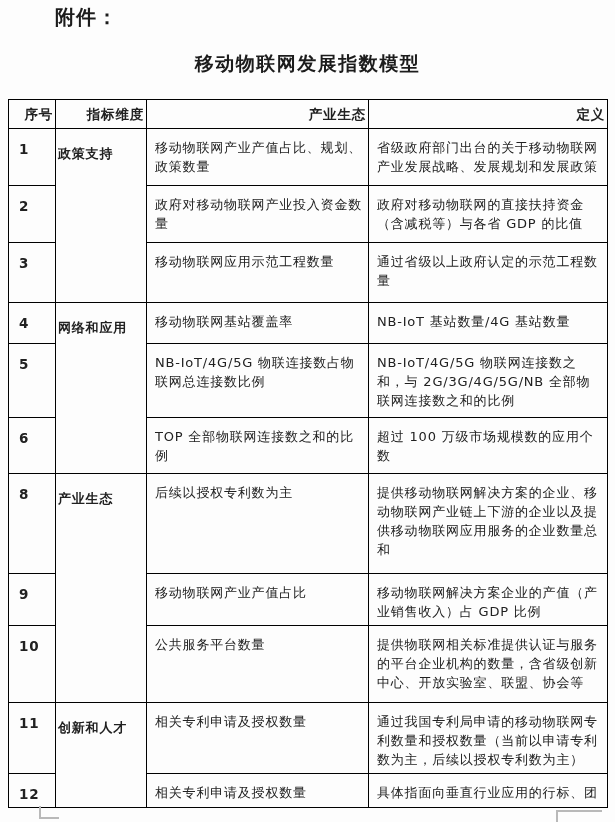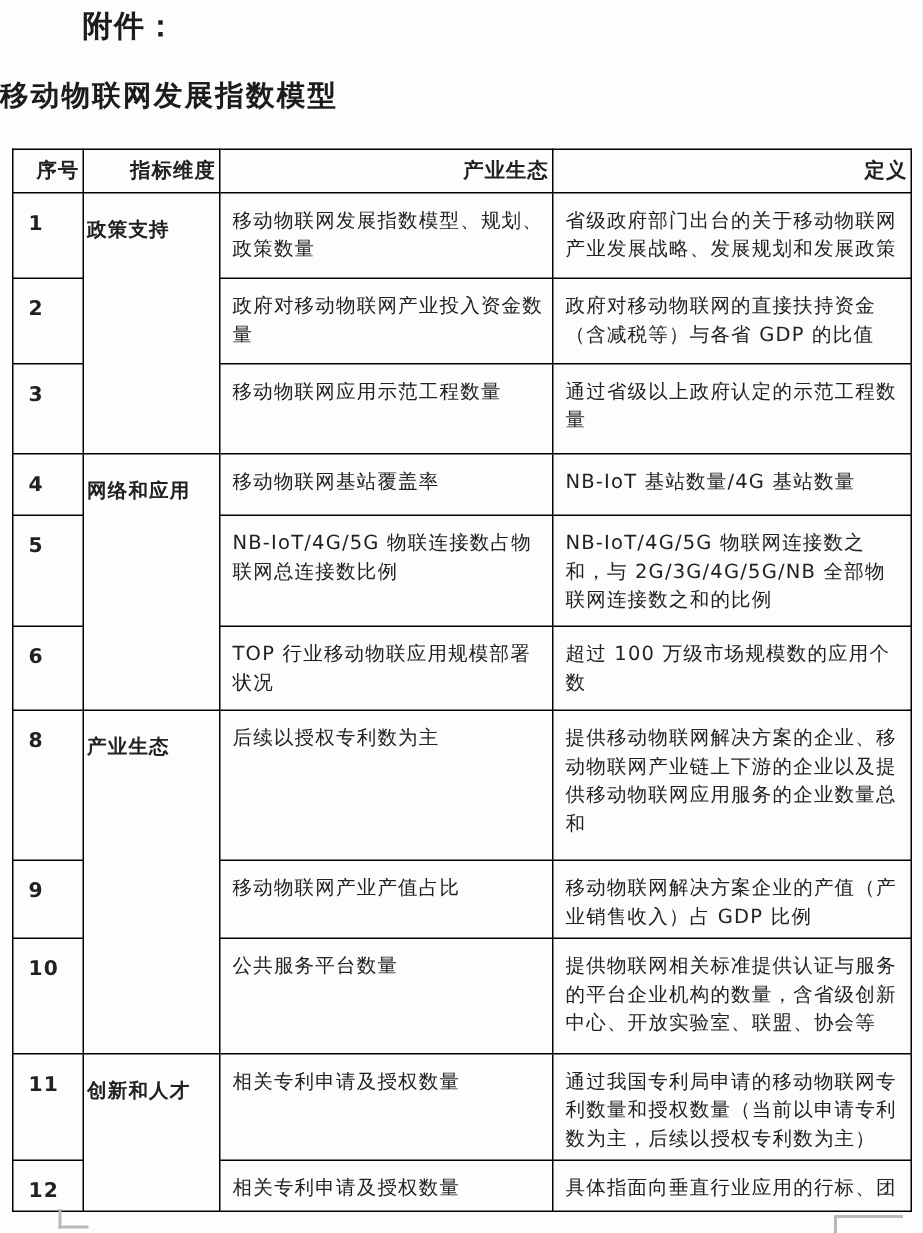--- a/index.html
+++ b/index.html
@@ -20,20 +20,21 @@
     font-size: 20px;
     font-weight: bold;
     letter-spacing: 1px;
     color: #1c1c1c;
   }
   .doc-title {
     position: absolute;
     top: 51px;
     left: 0;
     width: 615px;
+    text-align: center;
     font-size: 19px;
     font-weight: bold;
     letter-spacing: 1.5px;
     color: #1c1c1c;
   }
   table.index-table {
     position: absolute;
     left: 8px;
     top: 99px;
     width: 599px;
@@ -113,21 +114,21 @@
         <th>序号</th>
         <th>指标维度</th>
         <th>产业生态</th>
         <th>定义</th>
       </tr>
     </thead>
     <tbody>
         <tr>
           <td class="c-num" style="height: 57px;">1</td>
           <td class="c-dim" rowspan="3">政策支持</td>
-          <td class="c-ind">移动物联网发展指数模型、规划、政策数量</td>
+          <td class="c-ind">移动物联网产业产值占比、规划、政策数量</td>
           <td class="c-def">省级政府部门出台的关于移动物联网产业发展战略、发展规划和发展政策</td>
         </tr>
         <tr>
           <td class="c-num" style="height: 57px;">2</td>
           <td class="c-ind">政府对移动物联网产业投入资金数量</td>
           <td class="c-def">政府对移动物联网的直接扶持资金（含减税等）与各省 GDP 的比值</td>
         </tr>
         <tr>
           <td class="c-num" style="height: 60px;">3</td>
           <td class="c-ind">移动物联网应用示范工程数量</td>
@@ -139,21 +140,21 @@
           <td class="c-ind">移动物联网基站覆盖率</td>
           <td class="c-def">NB-IoT 基站数量/4G 基站数量</td>
         </tr>
         <tr>
           <td class="c-num" style="height: 74px;">5</td>
           <td class="c-ind">NB-IoT/4G/5G 物联连接数占物联网总连接数比例</td>
           <td class="c-def">NB-IoT/4G/5G 物联网连接数之和，与 2G/3G/4G/5G/NB 全部物联网连接数之和的比例</td>
         </tr>
         <tr>
           <td class="c-num" style="height: 56px;">6</td>
-          <td class="c-ind">TOP 行业移动物联应用规模部署状况</td>
+          <td class="c-ind">TOP 全部物联网连接数之和的比例</td>
           <td class="c-def">超过 100 万级市场规模数的应用个数</td>
         </tr>
         <tr>
           <td class="c-num" style="height: 100px;">8</td>
           <td class="c-dim" rowspan="3">产业生态</td>
           <td class="c-ind">后续以授权专利数为主</td>
           <td class="c-def">提供移动物联网解决方案的企业、移动物联网产业链上下游的企业以及提供移动物联网应用服务的企业数量总和</td>
         </tr>
         <tr>
           <td class="c-num" style="height: 52px;">9</td>

